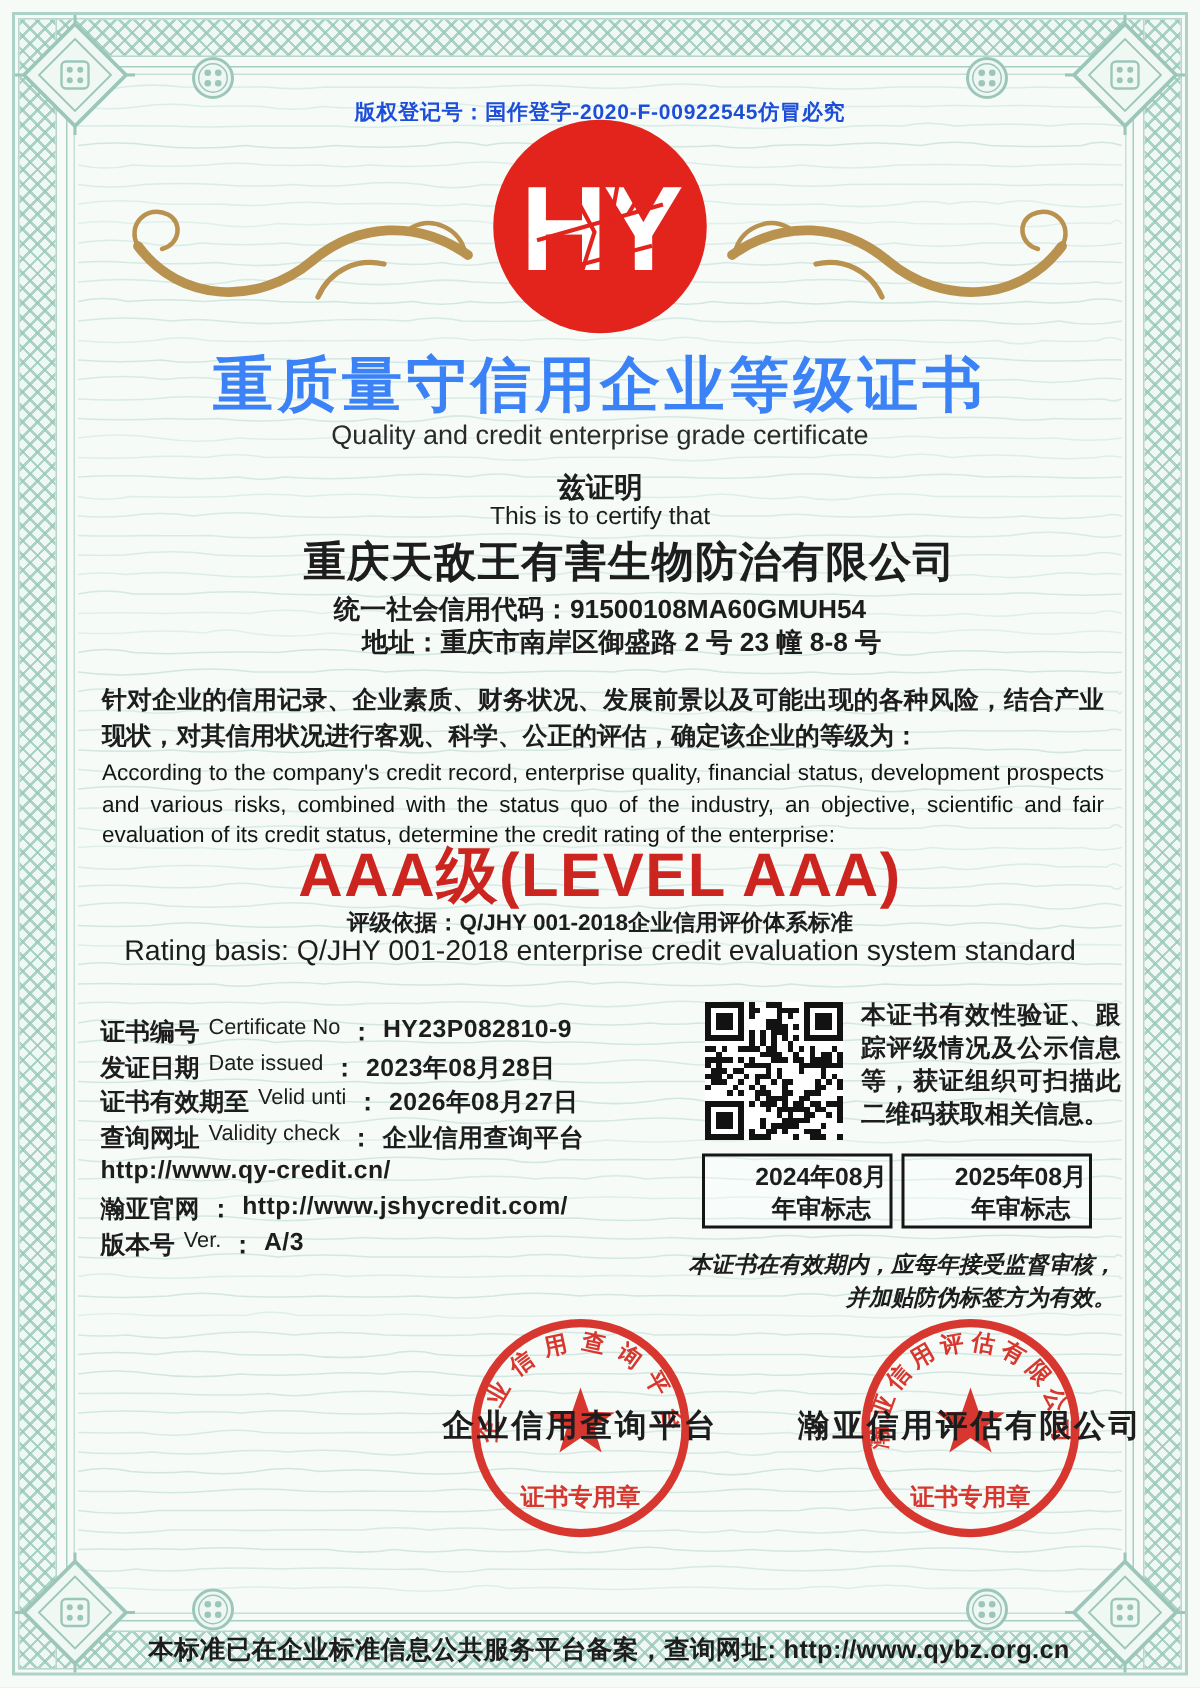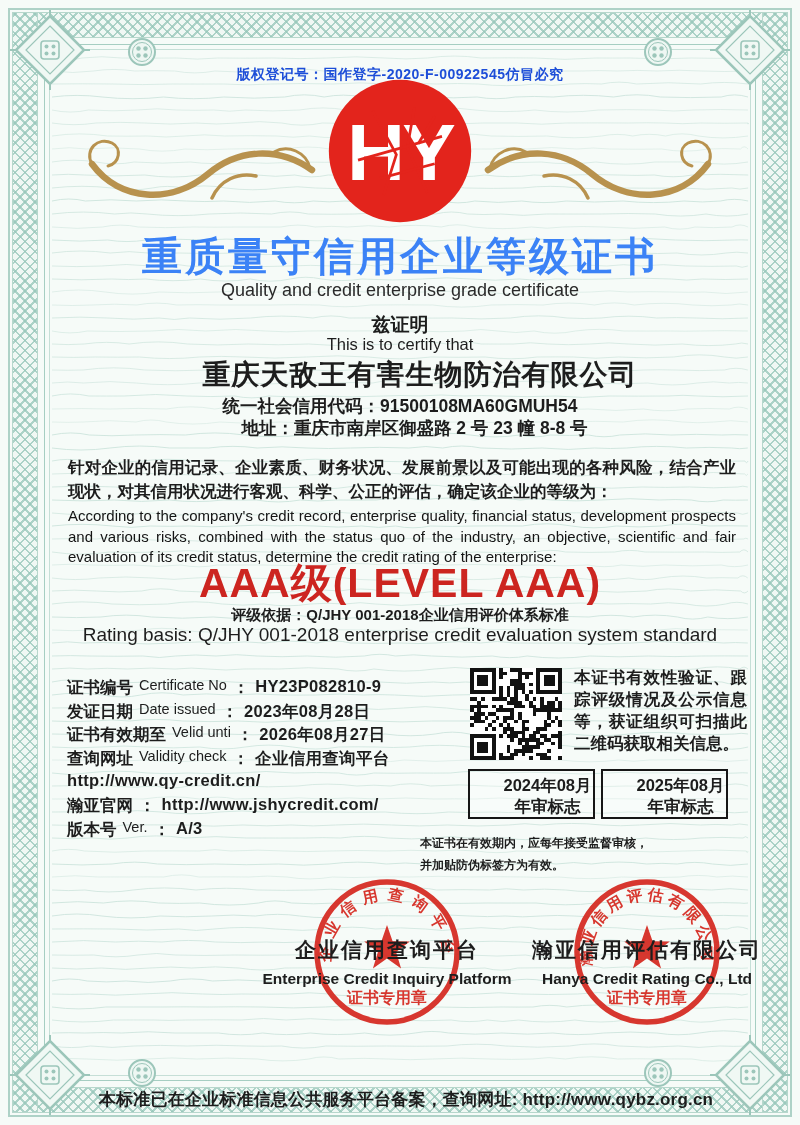--- a/index.html
+++ b/index.html
@@ -58,22 +58,22 @@
   .dl-sep { font-size:16.5px; font-weight:600; }
   .dl-val { font-size:16.5px; font-weight:600; letter-spacing:.3px; }
   .qr-box { position:absolute; left:470px; top:668px; width:92px; height:92px; z-index:3; }
   .qr-text { position:absolute; left:574px; width:173px; top:666px; z-index:3;
              font-size:16.5px; font-weight:600; line-height:22px; text-align:justify; }
   .year-box { position:absolute; top:769px; width:127px; height:50px; border:2.5px solid #161616;
               z-index:3; text-align:center; font-size:16.5px; font-weight:600; line-height:21px;
               padding-top:4px; background:rgba(255,255,255,.25);padding-left:32px; }
   .year-box.b1 { left:468px; }
   .year-box.b2 { left:601px; }
-  .note { position:absolute; left:420px; right:56px; top:833px; z-index:3; text-align:left;
-          font-size:12px; font-weight:600; line-height:21.5px; }
+  .note { position:absolute; left:420px; right:56px; top:833px; z-index:3; text-align:right;
+          font-size:15px; font-weight:600; line-height:21.5px;font-style:italic; }
   .seal { position:absolute; top:877px; width:150px; height:150px; z-index:4; opacity:.92; }
   .seal.s-left  { left:312px; }
   .seal.s-right { left:572px; }
   .issuer { position:absolute; top:936px; width:300px; text-align:center; z-index:5; }
   .issuer.i-left  { left:237px; }
   .issuer.i-right { left:497px; }
   .issuer-zh { font-size:21px; font-weight:700; letter-spacing:2px; }
   .issuer-en { font-size:15.5px; font-weight:600; margin-top:6px; }
   .footer-line { top:1088px; font-size:17px; font-weight:700; letter-spacing:.2px;padding-left:12px; }
 </style>
@@ -678,21 +678,19 @@
     <path id="seal-arc-1" d="M 22,97 A 56,56 0 1 1 128,97" fill="none"></path>
     <text font-size="15.5" font-weight="600" fill="#d5271e" letter-spacing="4" font-family="Liberation Sans, DejaVu Sans, sans-serif">
       <textPath href="#seal-arc-1" startOffset="50%" text-anchor="middle">瀚亚信用评估有限公司</textPath>
     </text>
     <polygon fill="#d5271e" points="75,48 80.6,64.2 97.8,64.6 84.1,75 89.1,91.4 75,81.6 60.9,91.4 65.9,75 52.2,64.6 69.4,64.2"></polygon>
     <text x="75" y="126" text-anchor="middle" font-size="16" font-weight="700" fill="#d5271e" font-family="Liberation Sans, DejaVu Sans, sans-serif">证书专用章</text>
   </svg>
 
   <div class="issuer i-left">
     <div class="issuer-zh">企业信用查询平台</div>
-    <div class="issuer-en">Enterprise Credit Inquiry Platform</div>
   </div>
   <div class="issuer i-right">
     <div class="issuer-zh">瀚亚信用评估有限公司</div>
-    <div class="issuer-en">Hanya Credit Rating Co., Ltd</div>
   </div>
 
   <div class="abs footer-line">本标准已在企业标准信息公共服务平台备案，查询网址: http://www.qybz.org.cn</div>
 </div>
 
 </body></html>

